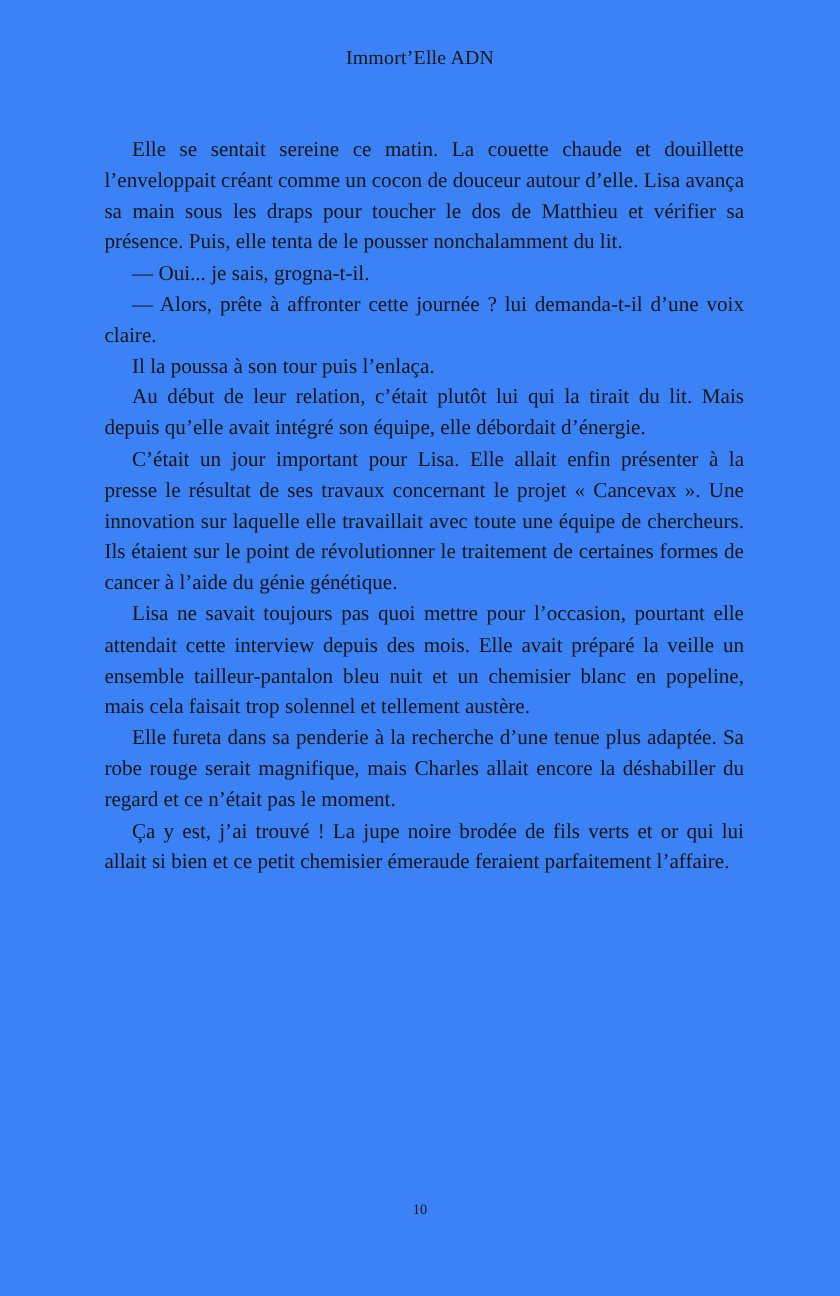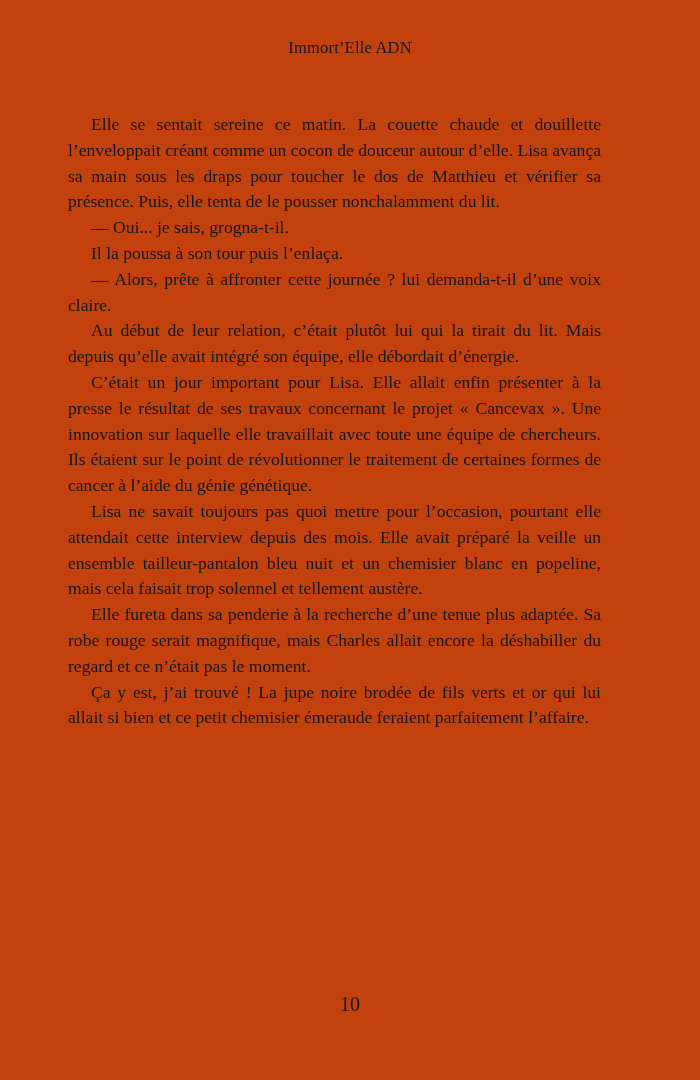--- a/index.html
+++ b/index.html
@@ -4,72 +4,72 @@
   <style>
     html, body {
       margin: 0;
       padding: 0;
       background: #ffffff;
     }
     .page {
       position: relative;
       width: 700px;
       height: 1080px;
-      background: #c2410c;
+      background: #3b82f6;
       color: #161616;
       font-family: "Liberation Serif", "DejaVu Serif", serif;
       overflow: hidden;
     }
     .running-head {
       position: absolute;
       top: 38px;
       left: 0;
       width: 100%;
       text-align: center;
       font-size: 16.5px;
       letter-spacing: 0.2px;
     }
     .text-block {
       position: absolute;
       top: 112px;
-      left: 68px;
+      left: 87px;
       width: 533px;
       font-size: 17.6px;
       line-height: 25.8px;
       text-align: justify;
       text-justify: inter-word;
     }
     .text-block p {
       margin: 0;
       padding: 0;
       text-indent: 23px;
     }
     .italic-lead {
     }
     .page-number {
       position: absolute;
       bottom: 64px;
       left: 0;
       width: 100%;
       text-align: center;
-      font-size: 20px;
+      font-size: 12px;
     }
   </style>
 </head>
 <body>
 
 <div class="page">
 
   <div class="running-head">Immort’Elle ADN</div>
 
   <div class="text-block">
     <p>Elle se sentait sereine ce matin. La couette chaude et douillette l’enveloppait créant comme un cocon de douceur autour d’elle. Lisa avança sa main sous les draps pour toucher le dos de Matthieu et vérifier sa présence. Puis, elle tenta de le pousser nonchalamment du lit.</p>
     <p>— Oui... je sais, grogna-t-il.</p>
+    <p>— Alors, prête à affronter cette journée ? lui demanda-t-il d’une voix claire.</p>
     <p>Il la poussa à son tour puis l’enlaça.</p>
-    <p>— Alors, prête à affronter cette journée ? lui demanda-t-il d’une voix claire.</p>
     <p>Au début de leur relation, c’était plutôt lui qui la tirait du lit. Mais depuis qu’elle avait intégré son équipe, elle débordait d’énergie.</p>
     <p>C’était un jour important pour Lisa. Elle allait enfin présenter à la presse le résultat de ses travaux concernant le projet « Cancevax ». Une innovation sur laquelle elle travaillait avec toute une équipe de chercheurs. Ils étaient sur le point de révolutionner le traitement de certaines formes de cancer à l’aide du génie génétique.</p>
     <p>Lisa ne savait toujours pas quoi mettre pour l’occasion, pourtant elle attendait cette interview depuis des mois. Elle avait préparé la veille un ensemble tailleur-pantalon bleu nuit et un chemisier blanc en popeline, mais cela faisait trop solennel et tellement austère.</p>
     <p>Elle fureta dans sa penderie à la recherche d’une tenue plus adaptée. Sa robe rouge serait magnifique, mais Charles allait encore la déshabiller du regard et ce n’était pas le moment.</p>
     <p>
       <span class="italic-lead">Ça y est, j’ai trouvé !</span><span> La jupe noire brodée de fils verts et or qui lui allait si bien et ce petit chemisier émeraude feraient parfaitement l’affaire.</span>
     </p>
   </div>
 
   <div class="page-number">10</div>

